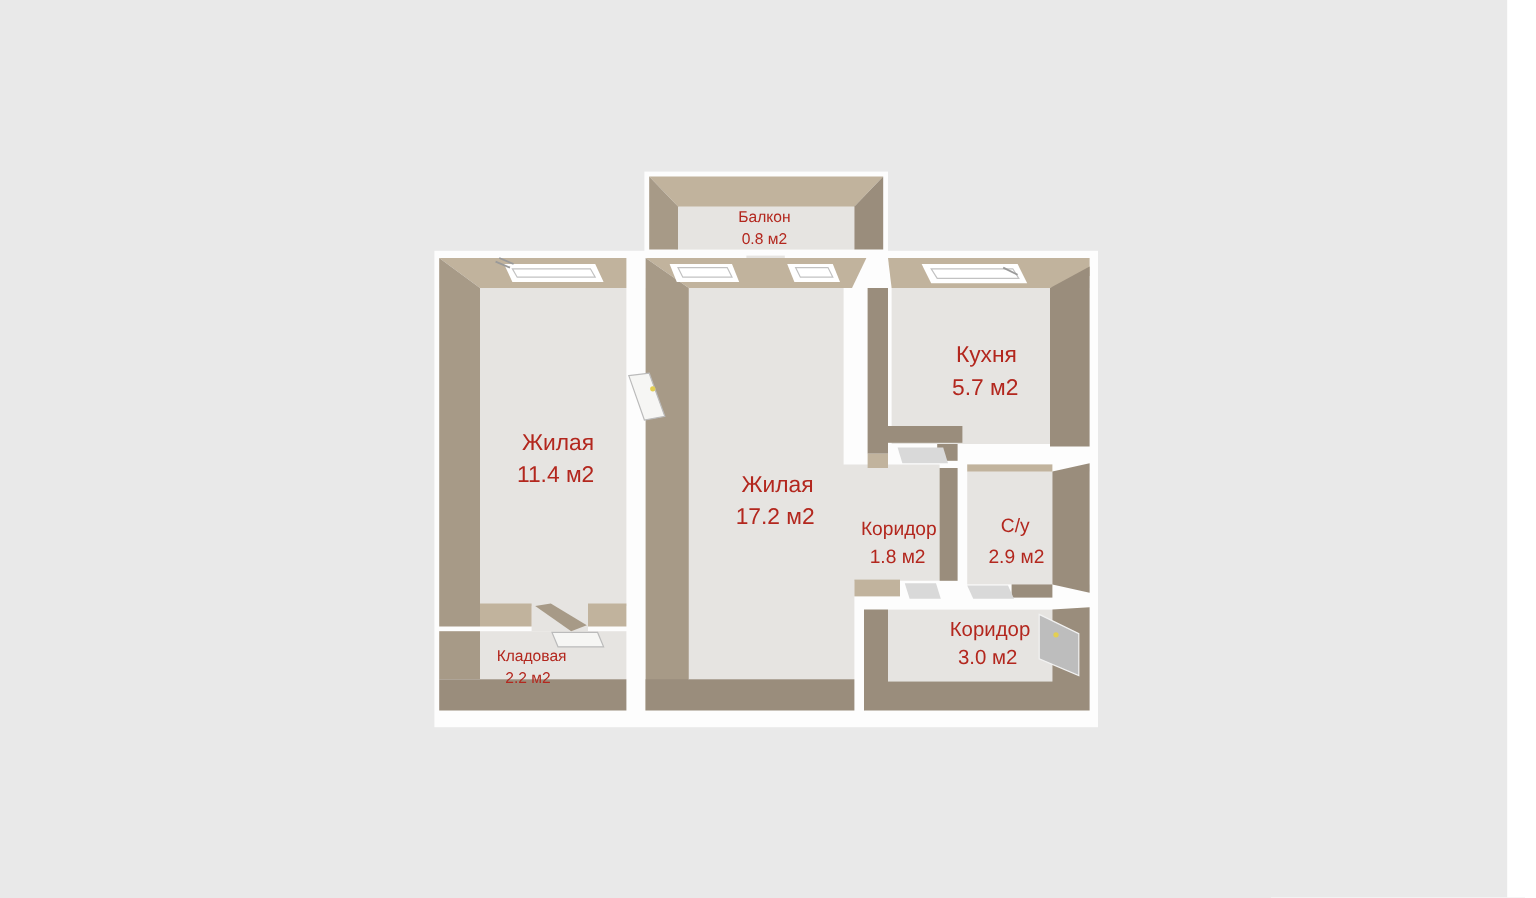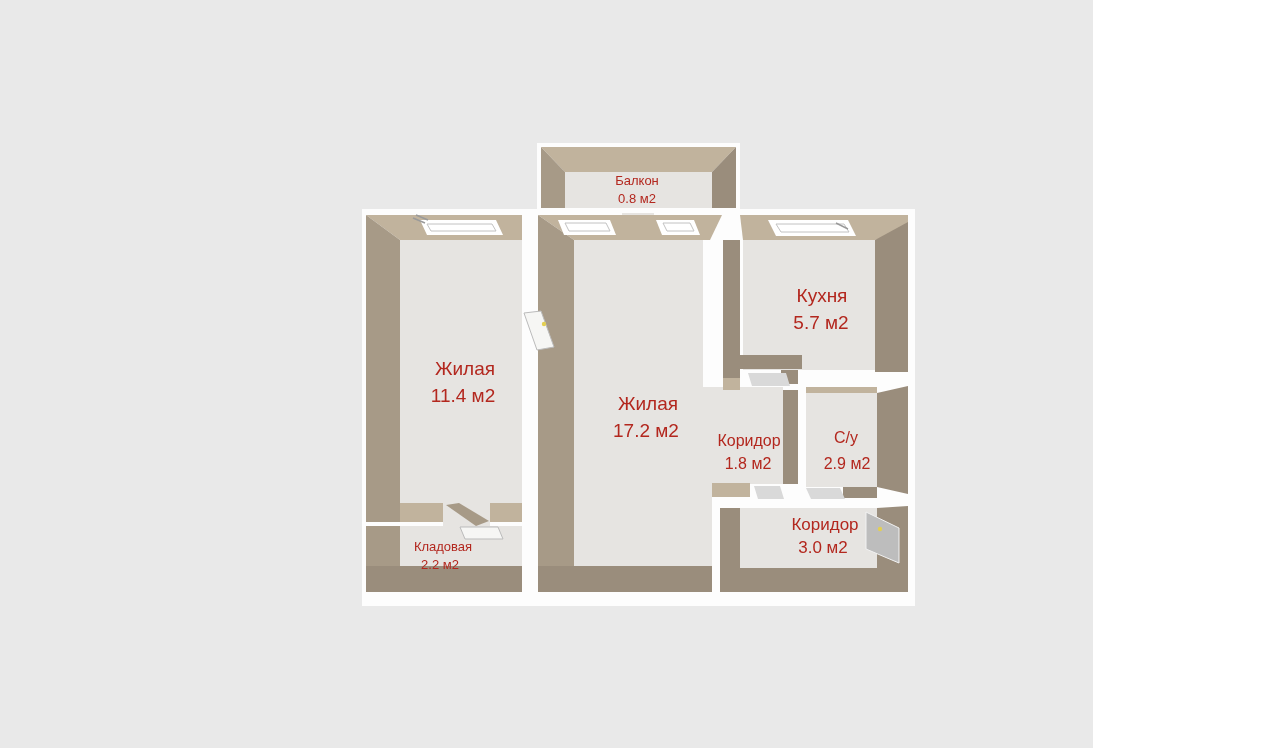--- a/index.html
+++ b/index.html
@@ -1,17 +1,17 @@
 <!DOCTYPE html>
 <html><head>
 <meta charset="utf-8">
 <style>
   html,body{margin:0;padding:0;}
   body{font-family:"Liberation Sans",sans-serif;}
-  #screen{width:1093px;height:748px;position:relative;overflow:hidden;}
+  #screen{width:1256px;height:748px;position:relative;overflow:hidden;}
   svg{display:block;}
   text{font-family:"Liberation Sans","DejaVu Sans",sans-serif;}
   .lbl-lg{font-size:19px;}
   .lbl-md{font-size:16px;}
   .lbl-md2{font-size:17px;}
   .lbl-sm{font-size:13px;}
   .win-inner{fill:none;stroke:#c2c2c2;stroke-width:1;}
   .vent{stroke:#9a9a9a;stroke-width:1.5;fill:none;}
   .door-edge{stroke:#f2f2f2;stroke-width:1;}
   .door-white{stroke:#bbbbbb;stroke-width:1;}

